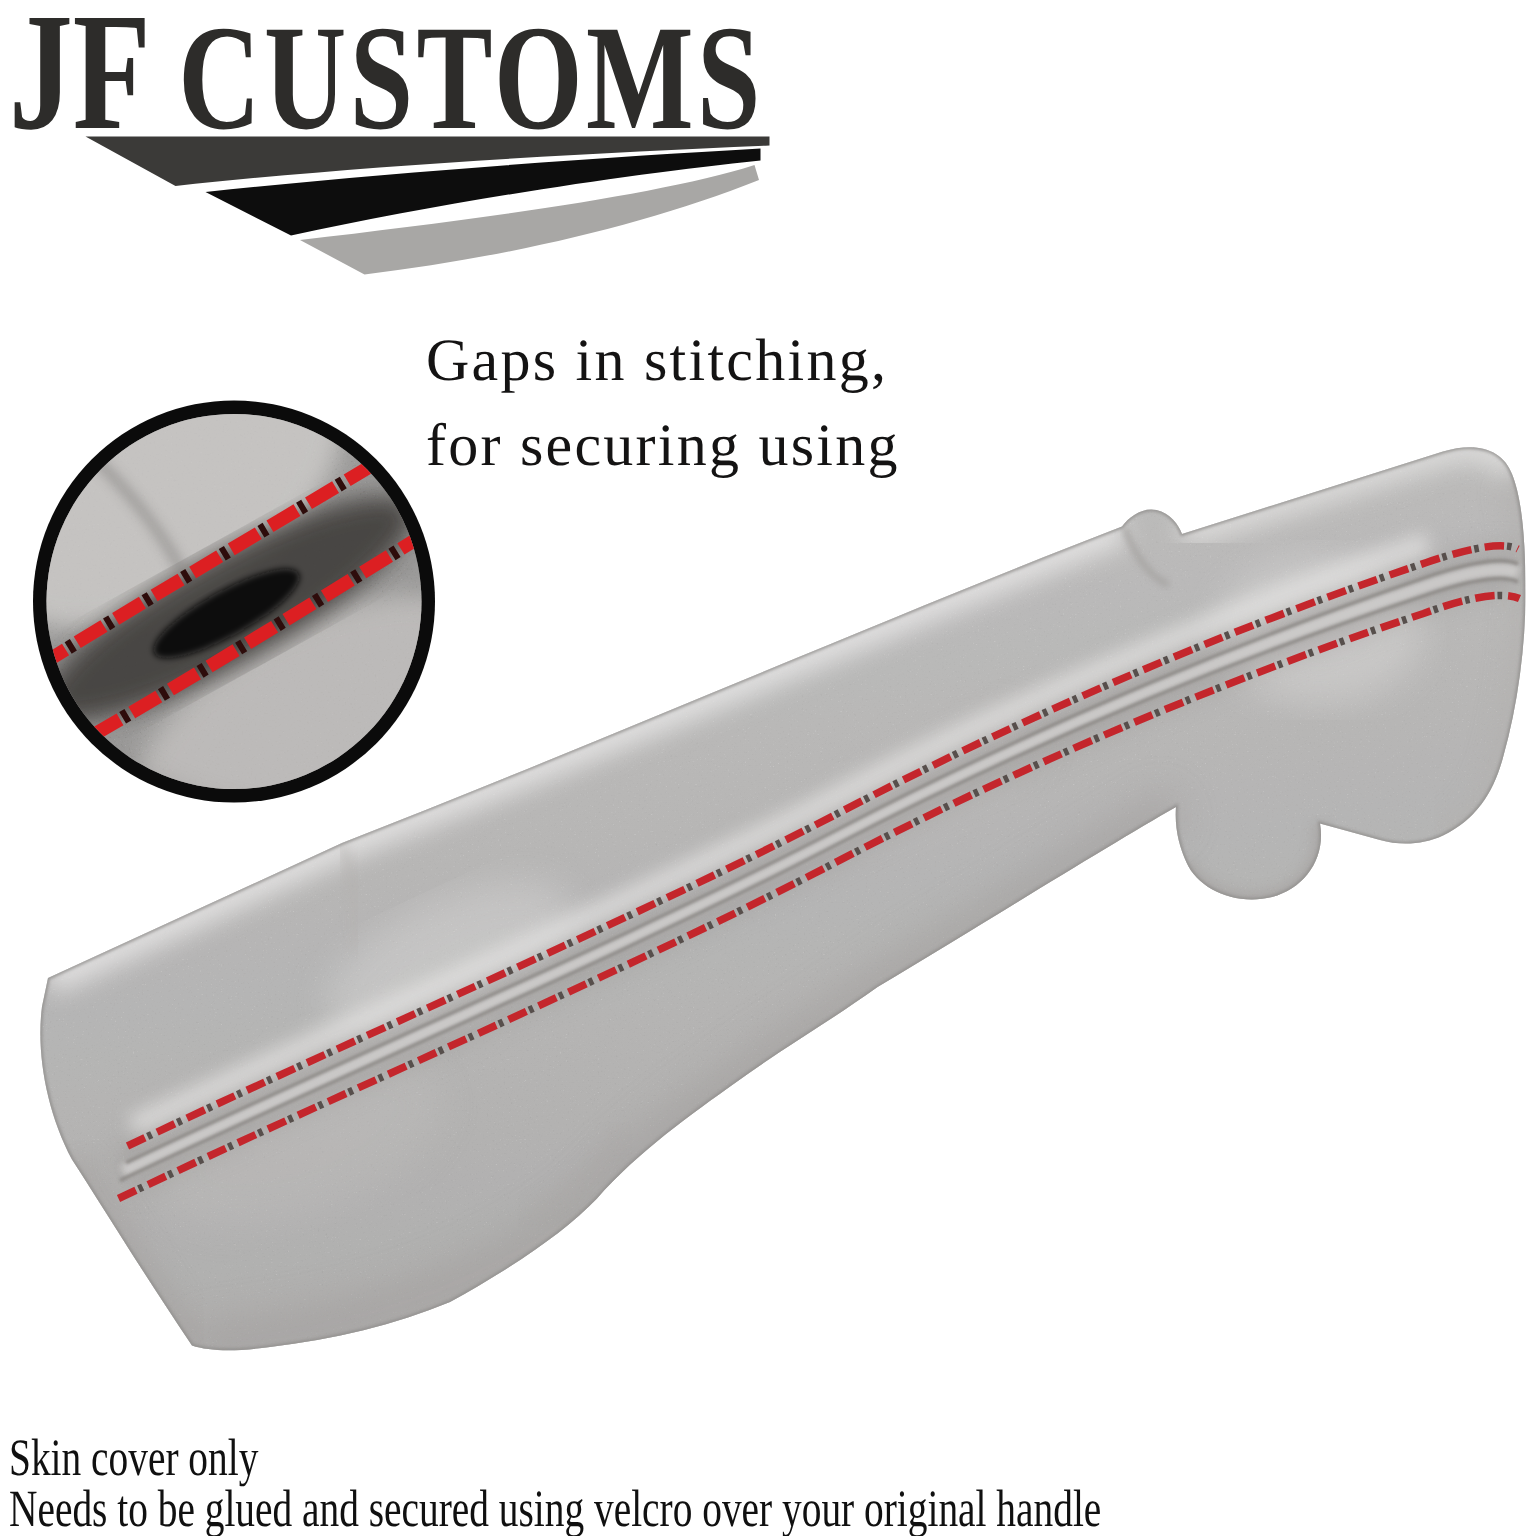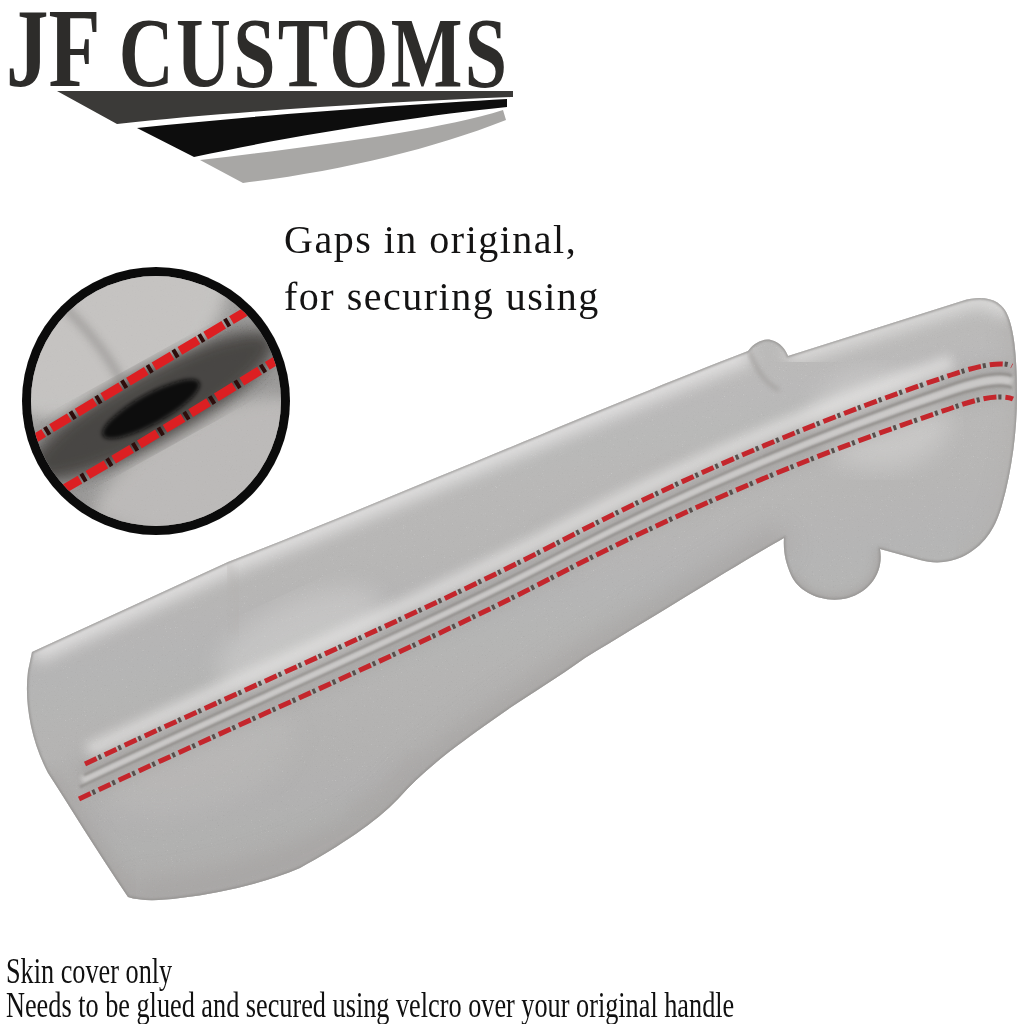--- a/index.html
+++ b/index.html
@@ -137,21 +137,21 @@
                  C 95,848 70,807 48,773 C 31,741 24,702 28,671 Z" fill="none" stroke="#908e8c" stroke-width="2.5" filter="url(#b1)" opacity="0.85"></path>
       </g>
     </g>
   </svg>
 
   <div class="logo-text">
     <span class="jf">JF</span><span class="customs">CUSTOMS</span>
   </div>
 
   <div class="callout">
-    <div>Gaps in original,</div>
+    <div>Gaps in stitching,</div>
     <div>for securing using</div>
   </div>
 
   <div class="footer">
     <div>Skin cover only</div>
     <div>Needs to be glued and secured using velcro over your original handle</div>
   </div>
 
 </div>
 

